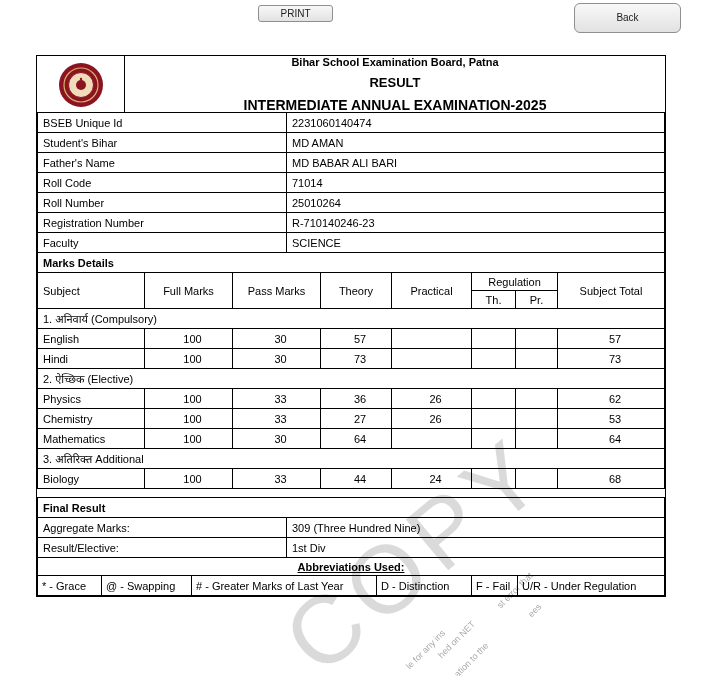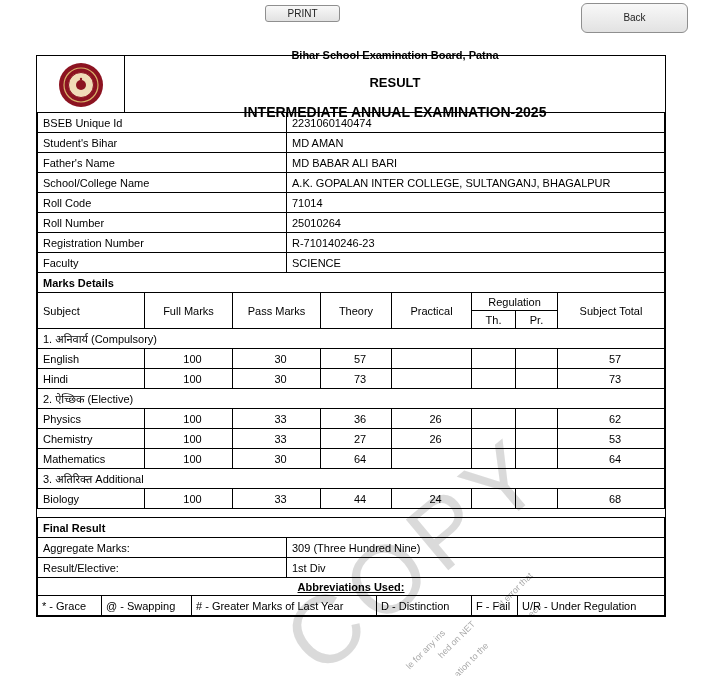--- a/index.html
+++ b/index.html
@@ -17,21 +17,20 @@
     position: absolute;
     background: linear-gradient(#f8f8f8, #e2e2e2);
     border: 1px solid #8f8f8f;
     border-radius: 3px;
     font-family: inherit;
     font-size: 10px;
     color: #222;
     text-align: center;
     line-height: 14px;
     cursor: pointer;
-    margin-left: 7px;
   }
   .btn-print { left: 258px; top: 5px; width: 75px; height: 17px; }
   .btn-back  { left: 574px; top: 3px; width: 107px; height: 30px; border-radius: 6px; }
 
   
   .wm { position: absolute; z-index: 0; pointer-events: none; color: #c3c3c3; }
   .wm-copy {
     left: 415px; top: 555px;
     font-size: 96px; letter-spacing: 8px;
     opacity: .6;
@@ -60,21 +59,21 @@
   .doc-header { display: flex; align-items: stretch; height: 57px; }
   .logo-cell {
     width: 88px; min-width: 88px;
     border-right: 1px solid #000;
     display: flex; align-items: center; justify-content: center;
   }
   .title-cell {
     flex: 1;
     display: flex; flex-direction: column;
     align-items: center; justify-content: center;
-    gap: 14px;
+    gap: 7px;
   }
   .board-name { font-size: 11px; font-weight: bold; }
   .result-title { font-size: 13px; font-weight: bold; }
   .exam-title { font-size: 14px; font-weight: bold; }
 
   table { width: 100%; border-collapse: collapse; table-layout: fixed; margin-top: -1px; }
   td, th {
     border: 1px solid #000;
     font-size: 11px;
     font-weight: normal;
@@ -140,24 +139,20 @@
       </tr>
       <tr>
         <td>Student's Bihar</td>
         <td>MD AMAN</td>
       </tr>
       <tr>
         <td>Father's Name</td>
         <td>MD BABAR ALI BARI</td>
       </tr>
       <tr>
-        <td>School/College Name</td>
-        <td>A.K. GOPALAN INTER COLLEGE, SULTANGANJ, BHAGALPUR</td>
-      </tr>
-      <tr>
         <td>Roll Code</td>
         <td>71014</td>
       </tr>
       <tr>
         <td>Roll Number</td>
         <td>25010264</td>
       </tr>
       <tr>
         <td>Registration Number</td>
         <td>R-710140246-23</td>

